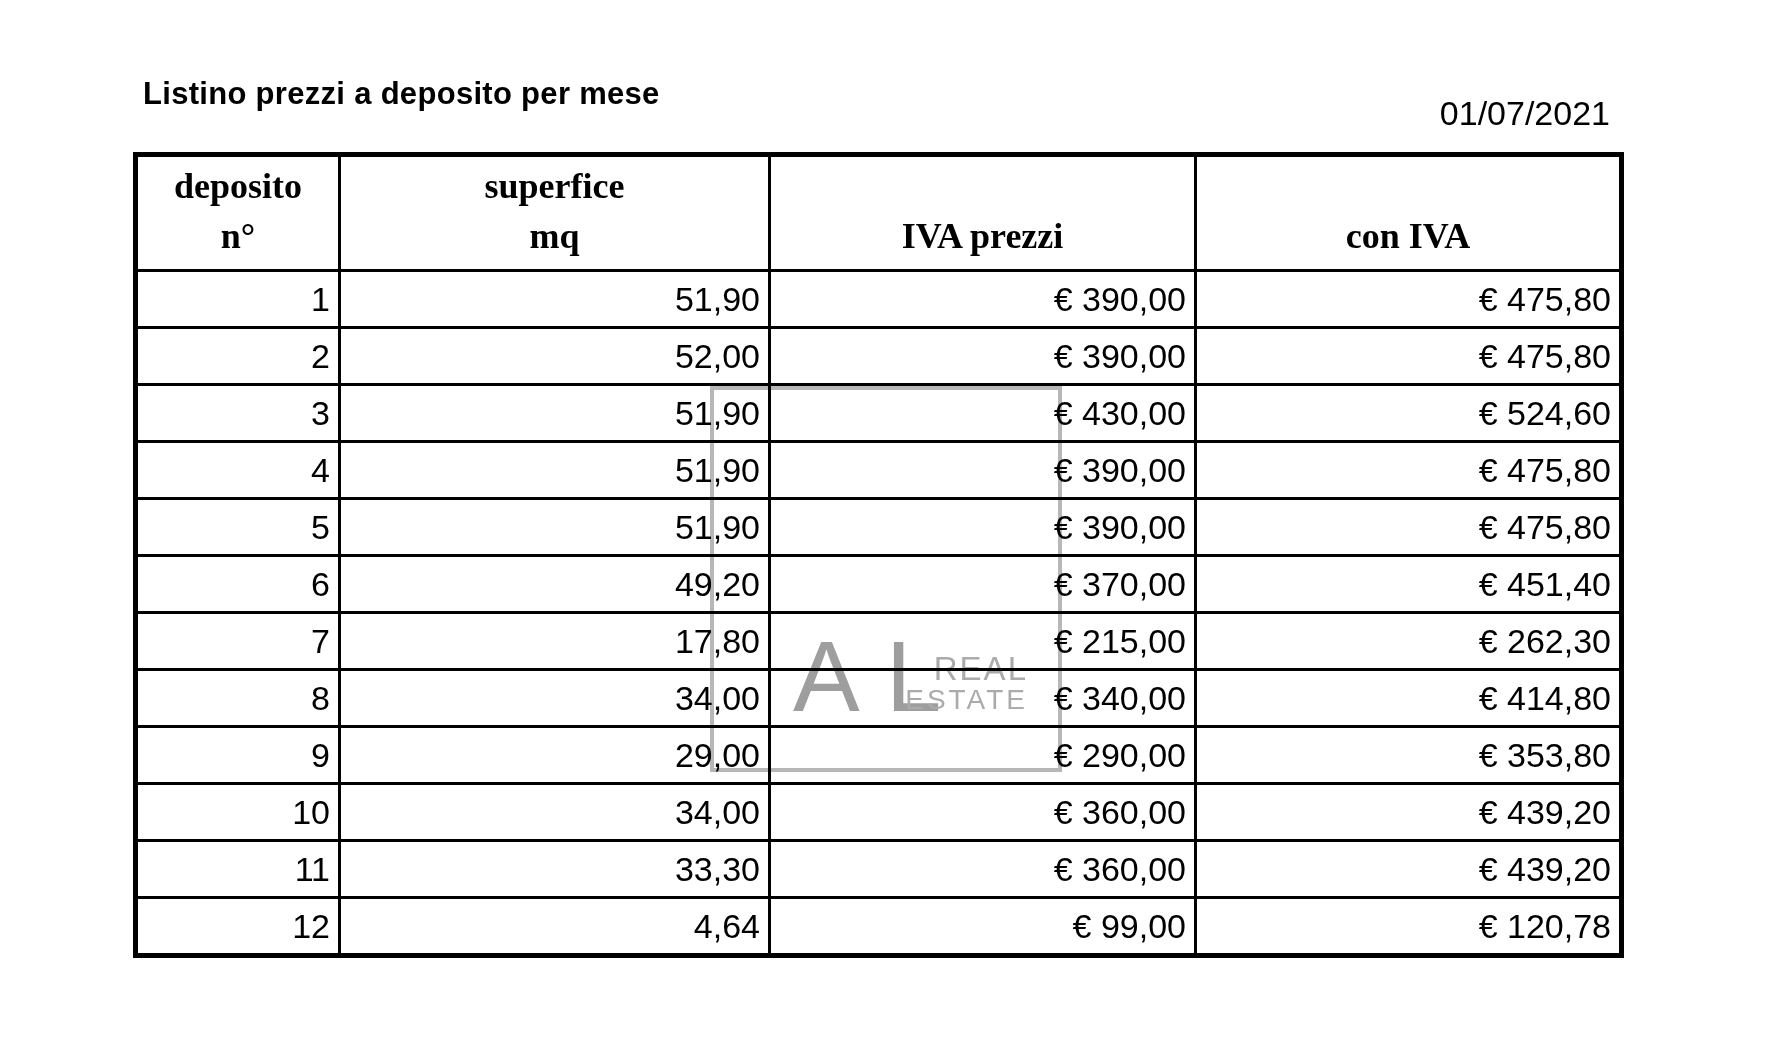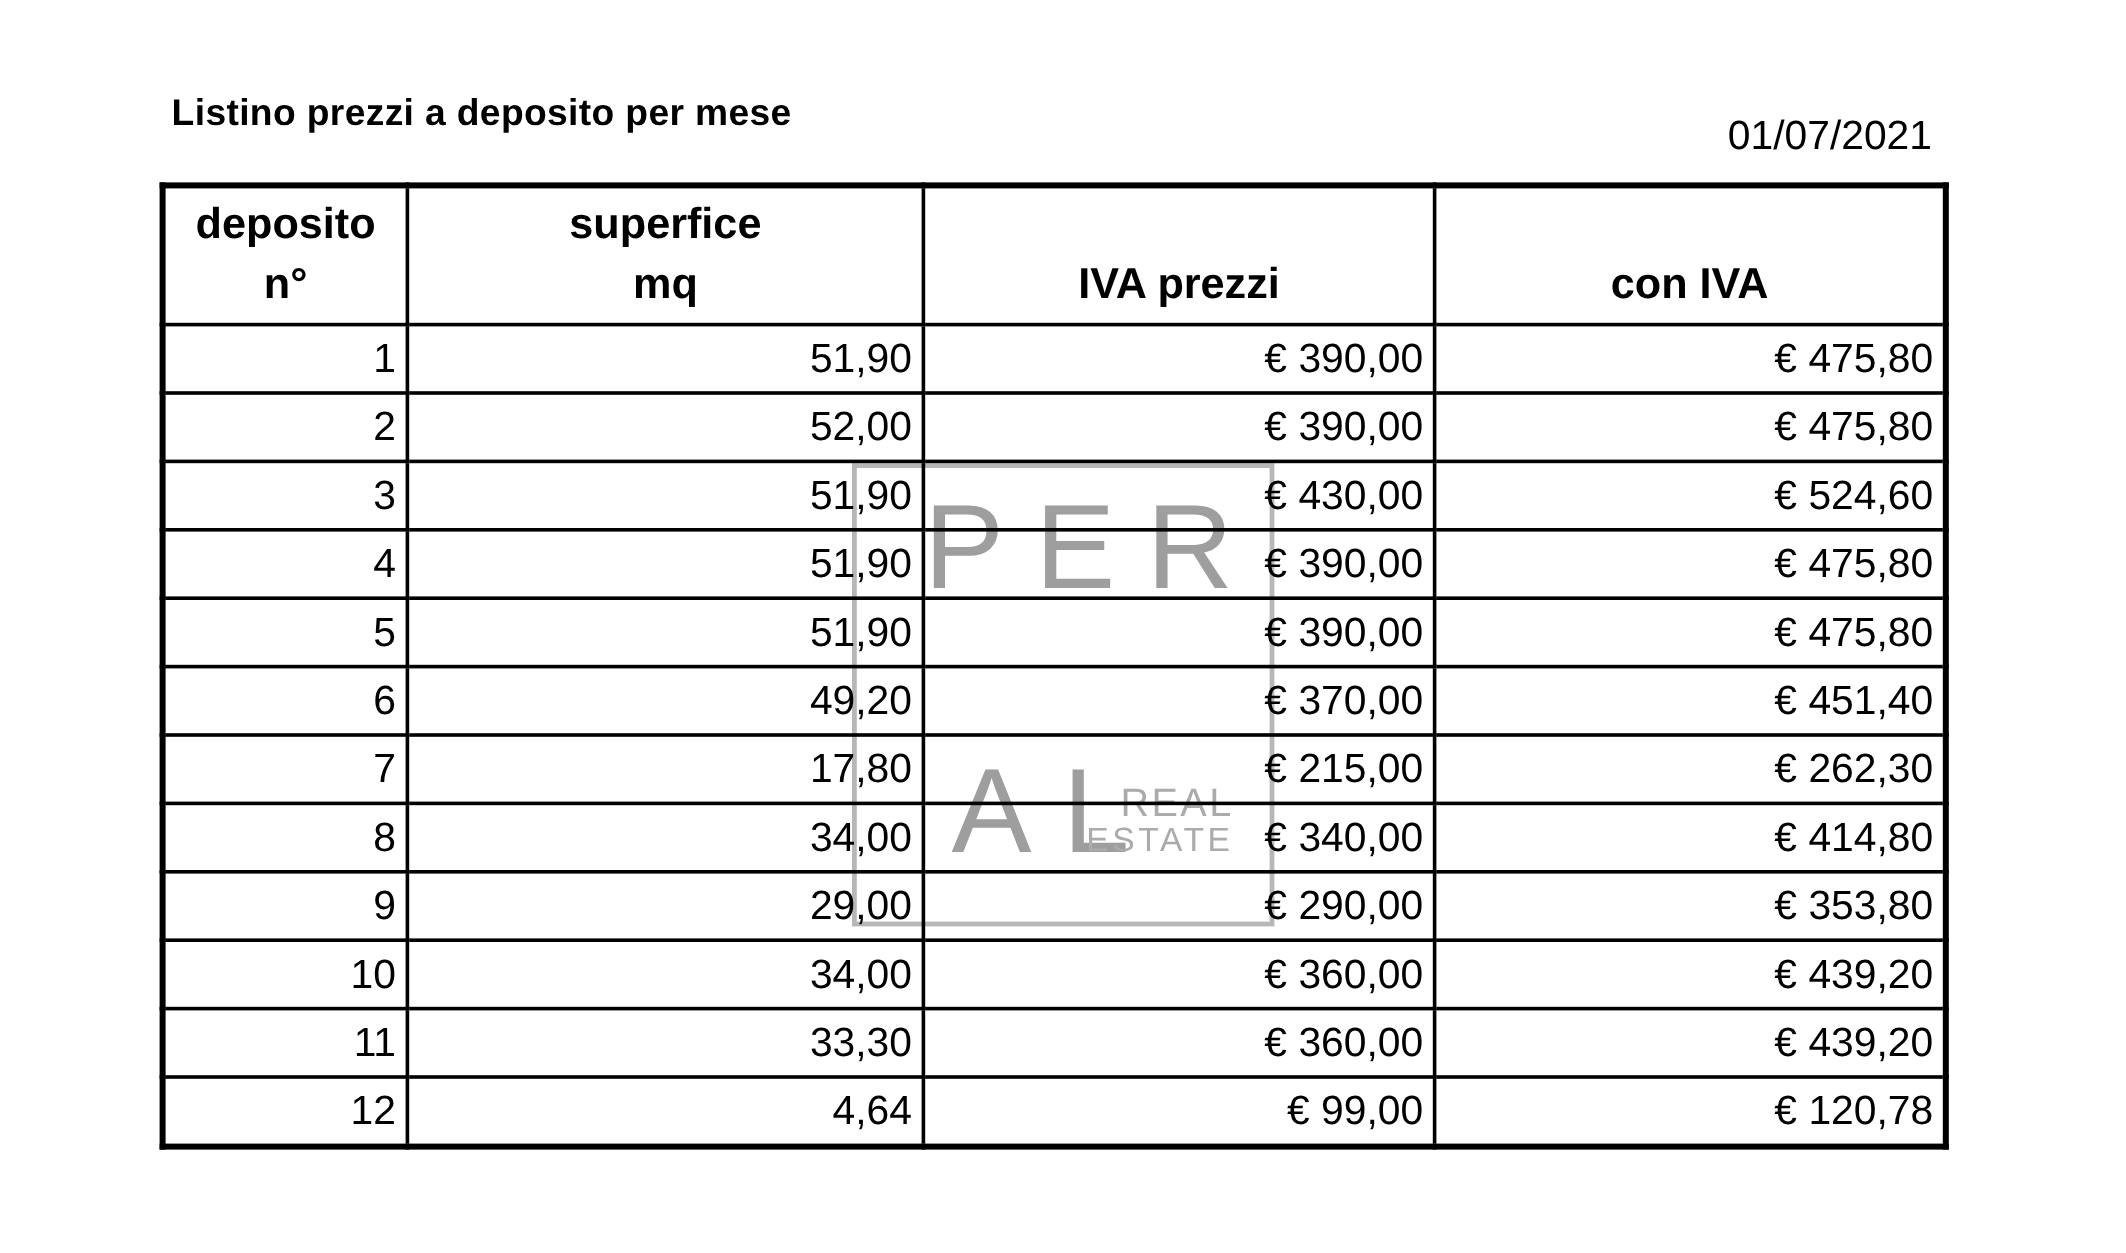--- a/index.html
+++ b/index.html
@@ -89,38 +89,38 @@
     height: 104px;
     vertical-align: bottom;
     text-align: center;
     font-size: 36px;
     font-weight: bold;
     padding: 0 0 8px 0;
   }
   .price-table thead th .hline {
     line-height: 50px;
     white-space: nowrap;
+    font-family: Liberation Serif, serif;
   }
   .price-table tbody td {
     height: 54px;
     font-size: 34px;
     text-align: right;
     padding: 0 8px 0 0;
     white-space: nowrap;
     vertical-align: middle;
   }
 </style>
 </head>
 <body>
 
 <div class="doc-title">Listino prezzi a deposito per mese</div>
 <div class="doc-date">01/07/2021</div>
 
 <div class="watermark-box">
-  <div class="wm-line l1">PER</div>
   <div class="wm-line l3">AL</div>
   <div class="wm-sub real">REAL</div>
   <div class="wm-sub estate">ESTATE</div>
 </div>
 
 <table class="price-table">
   <colgroup>
     <col style="width:204px">
     <col style="width:430px">
     <col style="width:426px">

